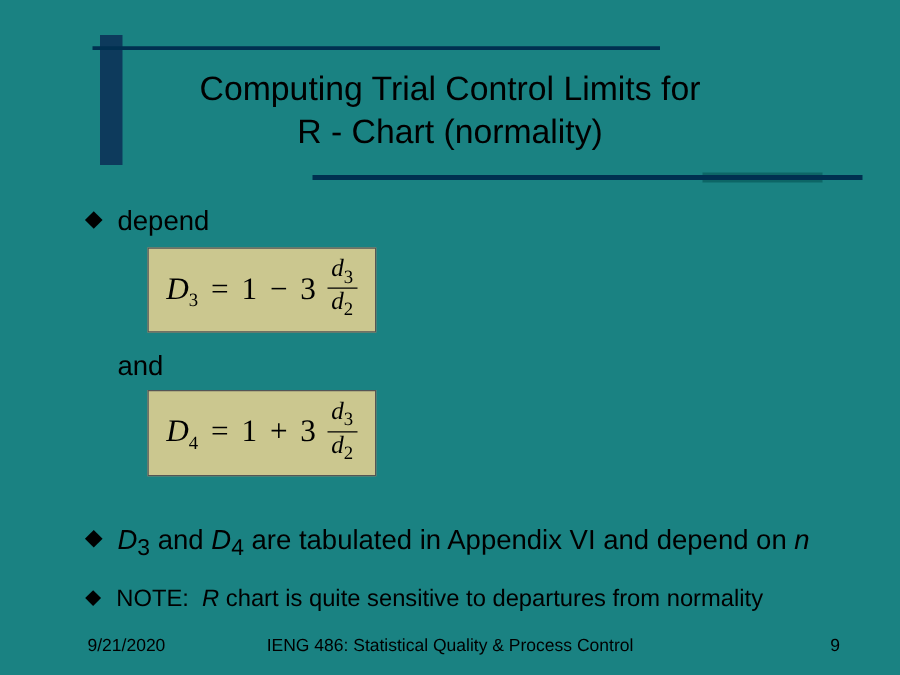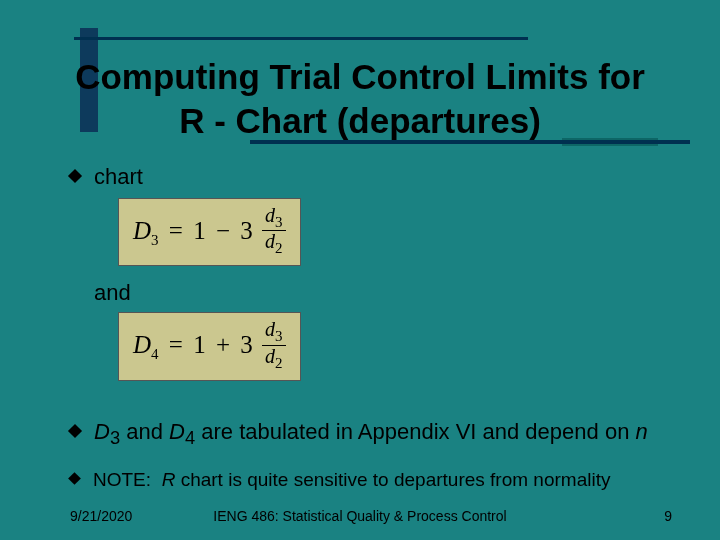--- a/index.html
+++ b/index.html
@@ -11,22 +11,22 @@
     position: relative;
   }
   .title-block {
     position: absolute;
     top: 55px;
     left: 0;
     width: 100%;
     text-align: center;
   }
   .title-block h1 {
-    font-size: 35px;
-    font-weight: 700;
+    font-size: 27px;
+    font-weight: 400;
     line-height: 1.25;
   }
   .accent-vert {
     position: absolute;
     top: 28px;
     left: 80px;
     width: 18px;
     height: 104px;
     background: #0d3a5c;
   }
@@ -126,29 +126,29 @@
 <body>
 
 <div class="accent-vert"></div>
 <div class="accent-hz-top"></div>
 <div class="accent-hz-inset"></div>
 <div class="accent-hz-mid"></div>
 
 <div class="title-block">
   <h1>
     <span>Computing Trial Control Limits for</span><br>
-    <span>R - Chart (departures)</span>
+    <span>R - Chart (normality)</span>
   </h1>
 </div>
 
 <div class="content">
 
   <div class="bullet-row lg">
     <div class="diamond"></div>
-    <div class="bullet-text">chart</div>
+    <div class="bullet-text">depend</div>
   </div>
 
   <div class="formula">
     <span>D</span><span class="sub">3</span>
     <span class="eq">=</span>
     <span style="font-style:normal">1</span>
     <span class="op">−</span>
     <span style="font-style:normal">3</span>
     <span class="frac">
       <span class="num"><span>d</span><span class="sub">3</span></span>

